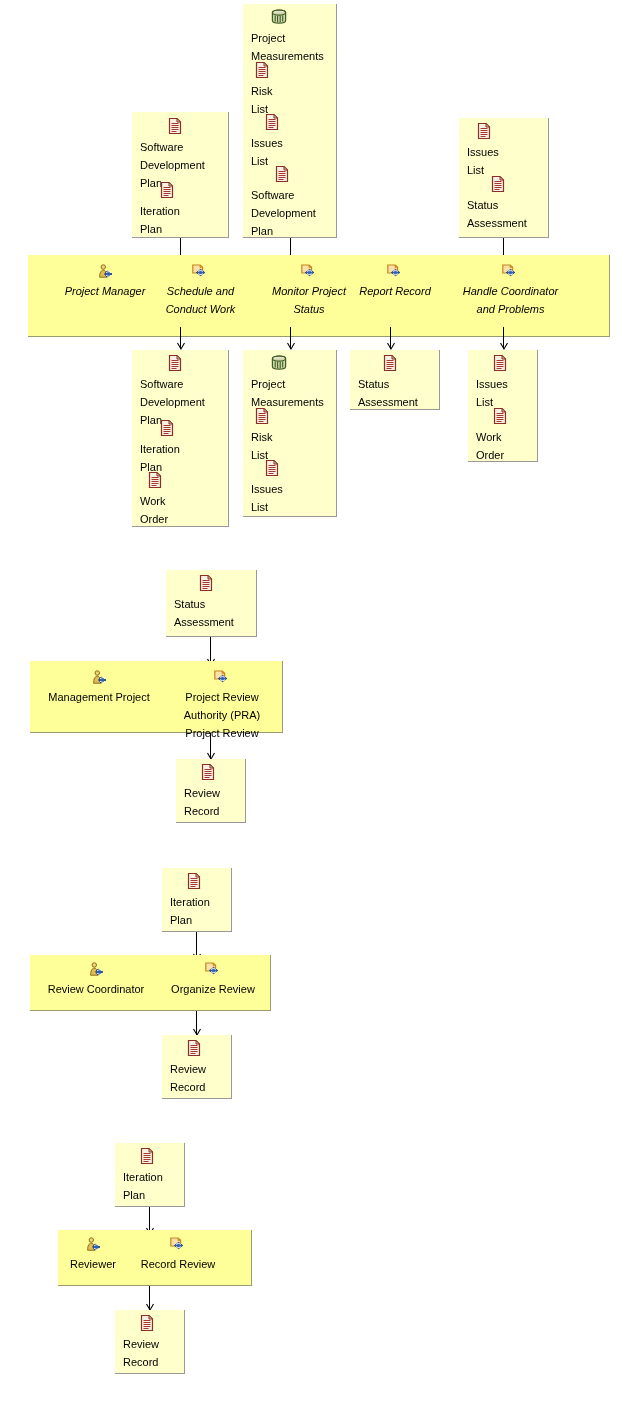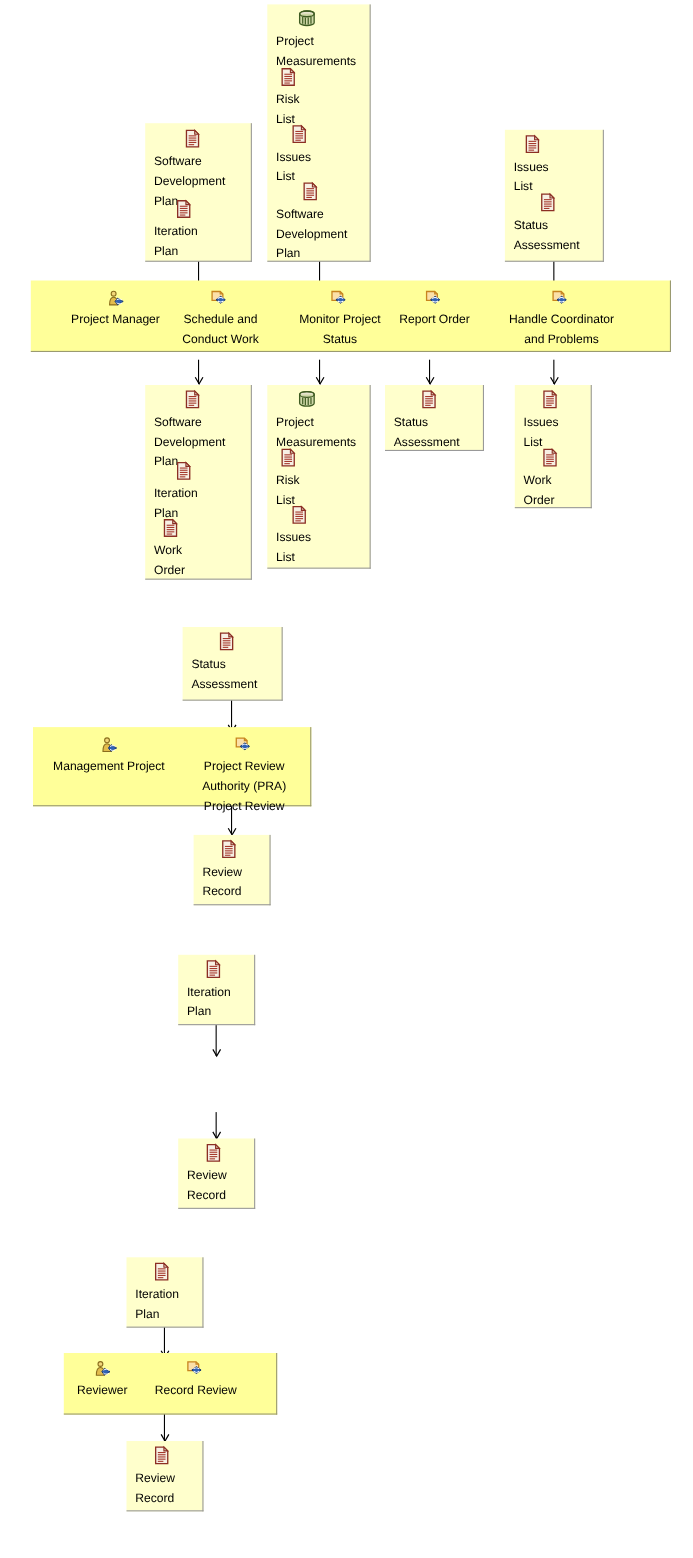--- a/index.html
+++ b/index.html
@@ -219,21 +219,21 @@
         <use href="#g-arrow"></use>
       </svg>
   </div>
   <div class="vline" style="left:503px;top:238px;height:22px;"></div>
   <div class="arrowhead" style="left:500px;top:258px;">
     <svg width="8" height="7" viewBox="0 0 8 7">
         <use href="#g-arrow"></use>
       </svg>
   </div>
 
-  <div class="band" style="left:28px;top:255px;width:582px;height:65px;">
+  <div class="band" style="left:28px;top:255px;width:582px;height:82px;font-style:italic;">
     <div class="node" style="left:12px;top:9px;width:130px;">
       <svg class="ico" width="17" height="15" viewBox="0 0 17 15">
           <use href="#g-role"></use>
         </svg>
       <span class="lbl">Project Manager</span>
     </div>
     <div class="node" style="left:110px;top:9px;width:125px;">
       <svg class="ico" width="17" height="15" viewBox="0 0 17 15">
           <use href="#g-task"></use>
         </svg>
@@ -244,21 +244,21 @@
       <svg class="ico" width="17" height="15" viewBox="0 0 17 15">
           <use href="#g-task"></use>
         </svg>
       <span class="lbl">Monitor Project
 Status</span>
     </div>
     <div class="node" style="left:303px;top:9px;width:128px;">
       <svg class="ico" width="17" height="15" viewBox="0 0 17 15">
           <use href="#g-task"></use>
         </svg>
-      <span class="lbl">Report Order</span>
+      <span class="lbl">Report Record</span>
     </div>
     <div class="node" style="left:410px;top:9px;width:145px;">
       <svg class="ico" width="17" height="15" viewBox="0 0 17 15">
           <use href="#g-task"></use>
         </svg>
       <span class="lbl">Handle Coordinator
 and Problems</span>
     </div>
   </div>
 
@@ -448,20 +448,34 @@
     </div>
   </div>
 
   <div class="vline" style="left:196px;top:932px;height:28px;"></div>
   <div class="arrowhead" style="left:193px;top:954px;">
     <svg width="8" height="7" viewBox="0 0 8 7">
         <use href="#g-arrow"></use>
       </svg>
   </div>
 
+  <div class="band" style="left:30px;top:955px;width:241px;height:56px;">
+    <div class="node" style="left:1px;top:7px;width:130px;">
+      <svg class="ico" width="17" height="15" viewBox="0 0 17 15">
+          <use href="#g-role"></use>
+        </svg>
+      <span class="lbl">Review Coordinator</span>
+    </div>
+    <div class="node" style="left:128px;top:7px;width:110px;">
+      <svg class="ico" width="17" height="15" viewBox="0 0 17 15">
+          <use href="#g-task"></use>
+        </svg>
+      <span class="lbl">Organize Review</span>
+    </div>
+  </div>
 
   <div class="vline" style="left:196px;top:1011px;height:24px;"></div>
   <div class="arrowhead" style="left:193px;top:1029px;">
     <svg width="8" height="7" viewBox="0 0 8 7">
         <use href="#g-arrow"></use>
       </svg>
   </div>
 
   <div class="wpbox" style="left:162px;top:1035px;width:70px;height:64px;">
     <div class="entry" style="left:25px;top:5px;">

